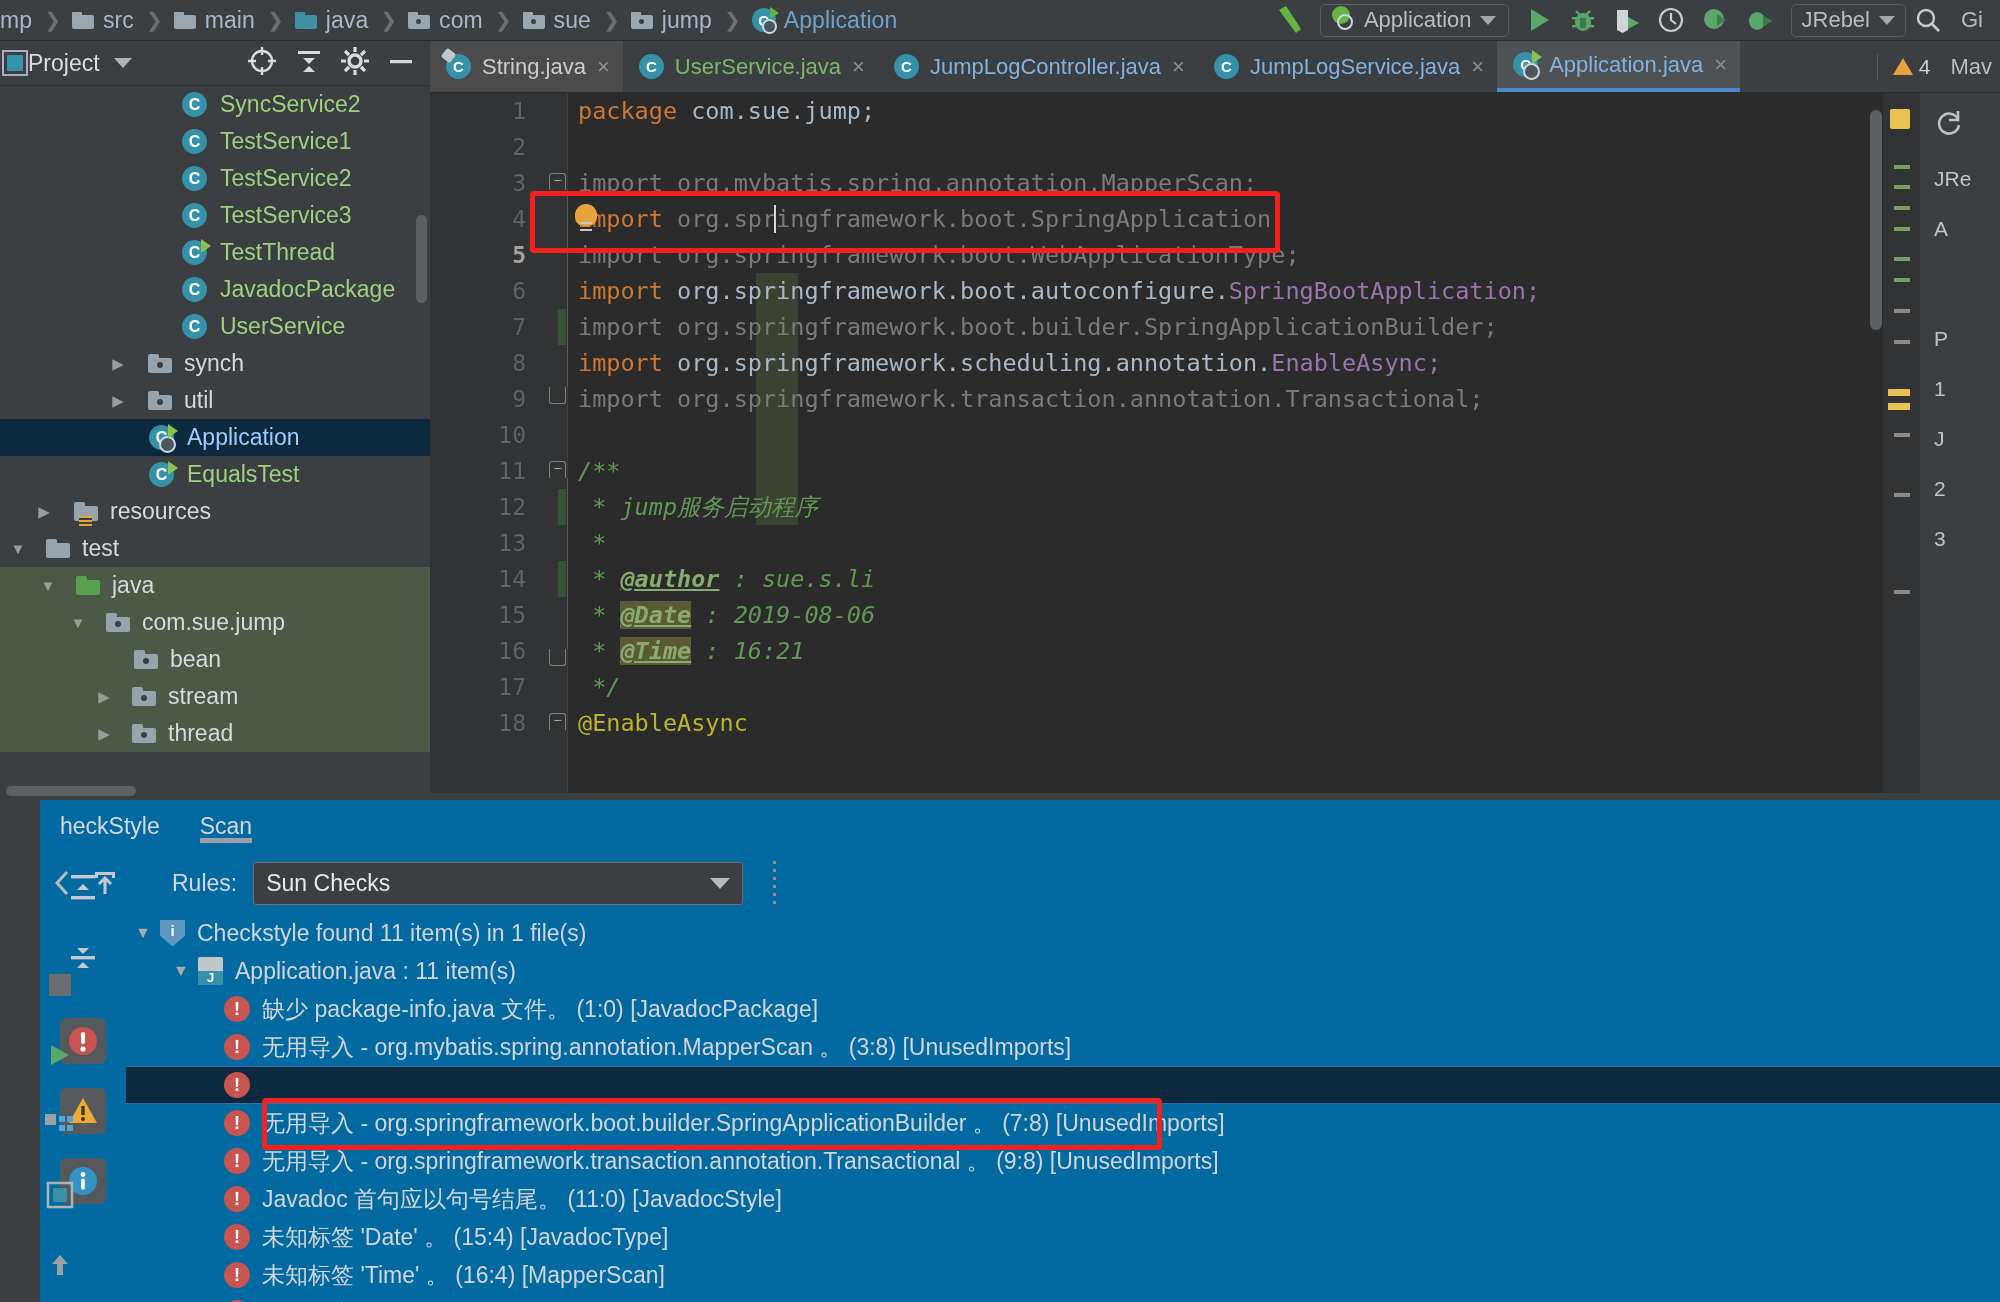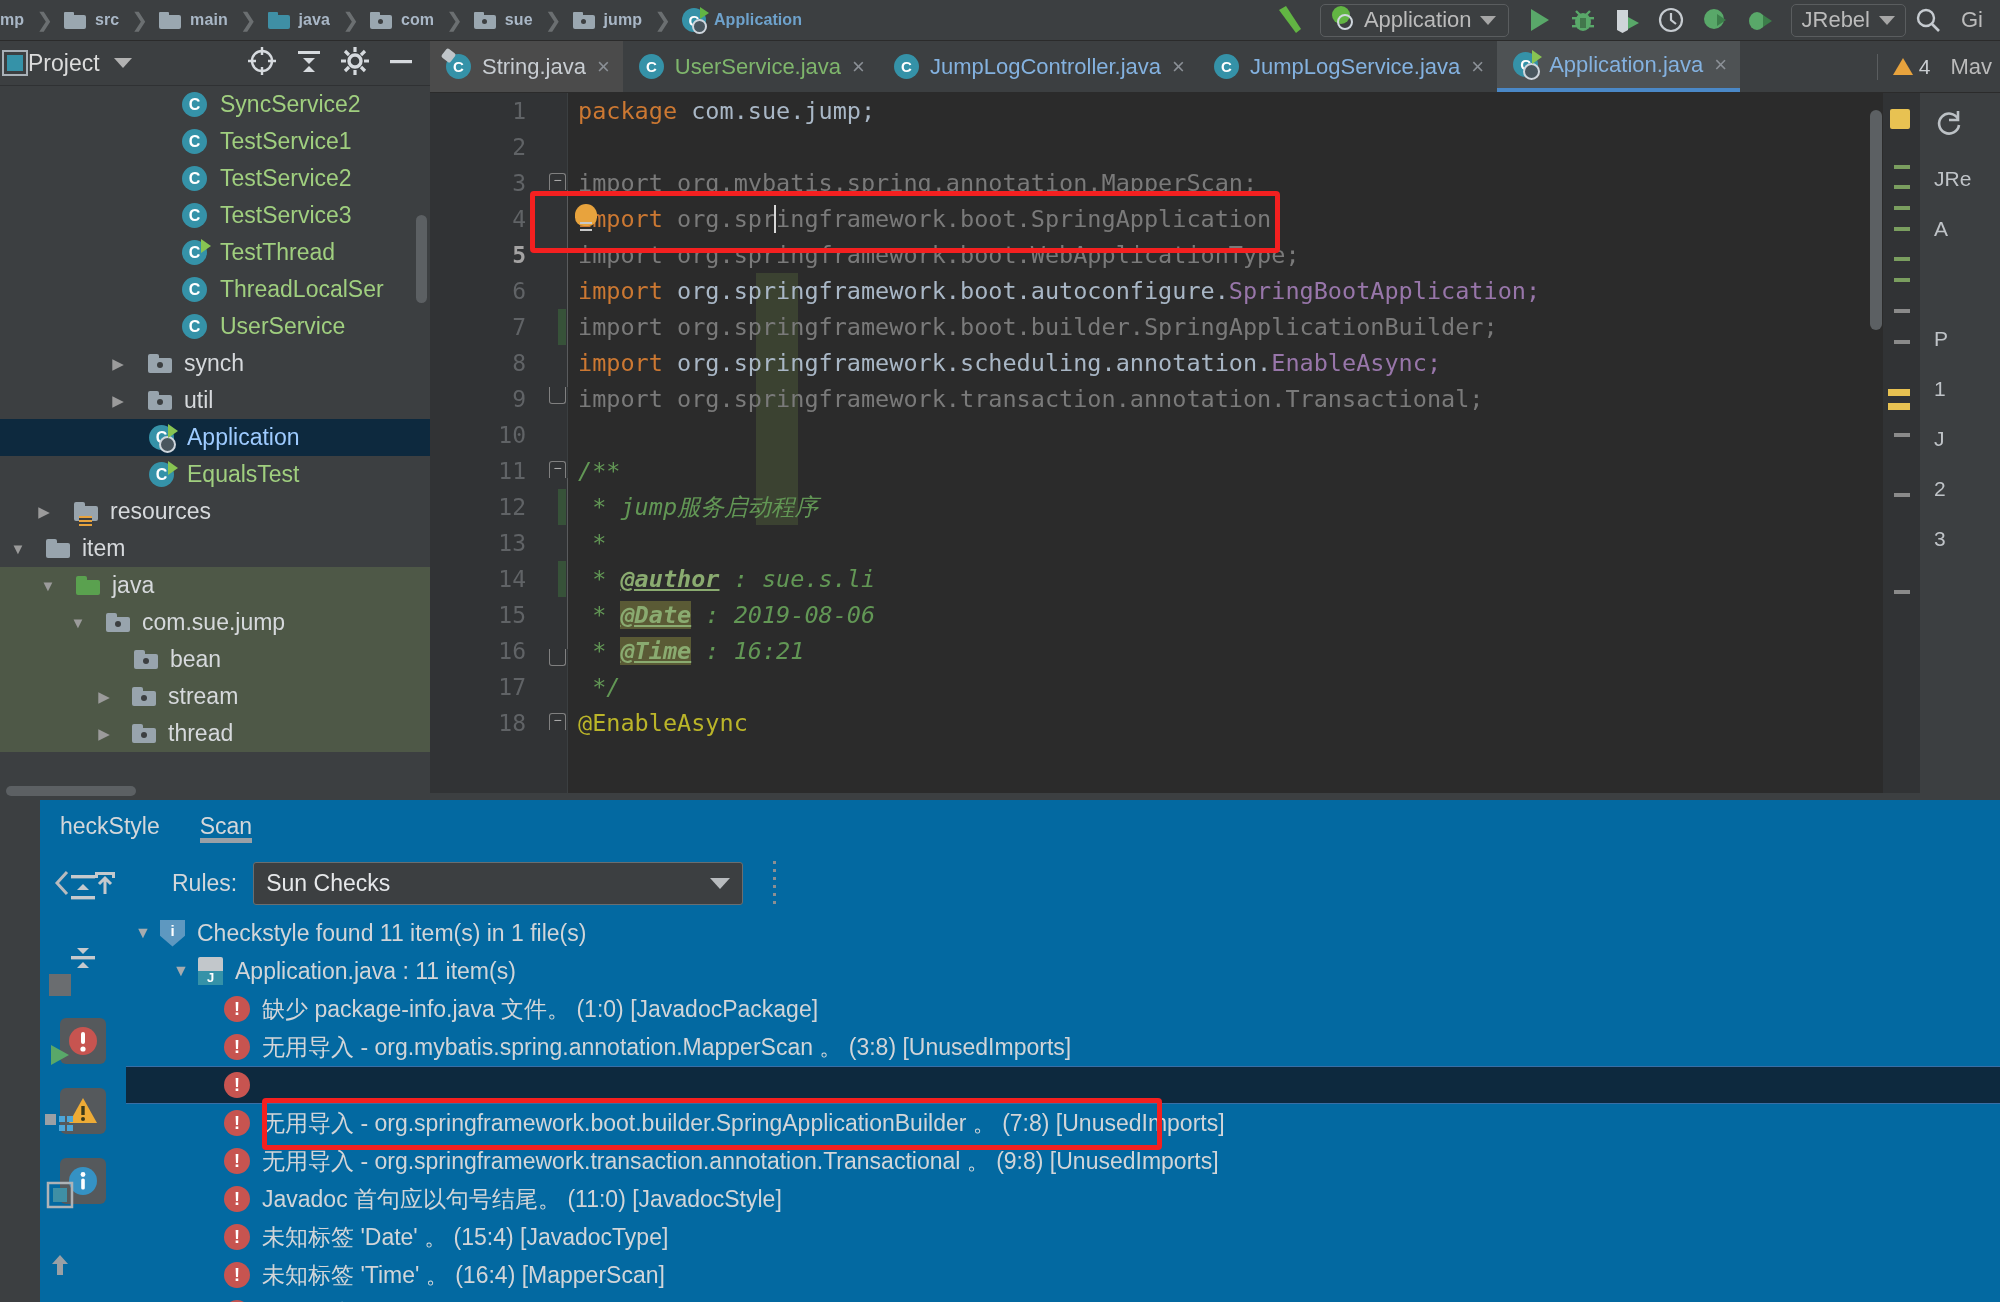--- a/index.html
+++ b/index.html
@@ -12,21 +12,21 @@
   .app { position: relative; width: 2000px; height: 1302px; background: #3c3f41; }
 
   
   .topbar {
     position: absolute; left: 0; top: 0; width: 2000px; height: 41px;
     background: #3c3f41; display: flex; align-items: center;
     border-bottom: 1px solid #2b2b2b;
   }
   .crumbs { display: flex; align-items: center; padding-left: 0px; height: 41px; }
   .crumb { display: flex; align-items: center; height: 41px; padding: 0 2px 0 0; }
-  .crumb-label { font-size: 16px; color: #a9b7c6; letter-spacing: .1px; font-weight: bold; }
+  .crumb-label { font-size: 23px; color: #a9b7c6; letter-spacing: .1px; }
   .crumb-label.accent { color: #6ea2cc; }
   .sep { color: #6b6f71; font-size: 20px; margin: 0 11px 0 10px; }
   .folder-ico { width: 22px; height: 17px; margin-right: 9px; position: relative; display:inline-block; }
   .folder-ico i {
     position: absolute; left: 0; top: 3px; width: 22px; height: 14px;
     background: #9aa7b0; border-radius: 1px 2px 2px 2px;
   }
   .folder-ico i:before {
     content: ""; position: absolute; left: 0; top: -3px; width: 10px; height: 4px;
     background: #9aa7b0; border-radius: 1px 1px 0 0;
@@ -421,21 +421,21 @@
 
     <div class="trow">
       <span class="ind" style="width:176px"></span>
       <span class="cicon run">C</span>
       <span class="tlabel">TestThread</span>
     </div>
 
     <div class="trow">
       <span class="ind" style="width:176px"></span>
       <span class="cicon">C</span>
-      <span class="tlabel">ThreadLocalSer</span>
+      <span class="tlabel">JavadocPackage</span>
     </div>
 
     <div class="trow">
       <span class="ind" style="width:176px"></span>
       <span class="cicon">C</span>
       <span class="tlabel">UserService</span>
     </div>
 
     <div class="trow">
       <span class="ind" style="width:100px"></span>
@@ -479,21 +479,21 @@
       <span class="tlabel white">resources</span>
     </div>
 
     <div class="trow">
       <span class="ind" style="width:0px"></span>
       <span class="tarrow down"></span>
       <span class="ind" style="width:16px"></span>
       <span class="fld">
           <i></i>
         </span>
-      <span class="tlabel white">item</span>
+      <span class="tlabel white">test</span>
     </div>
 
     <div class="trow green">
       <span class="ind" style="width:30px"></span>
       <span class="tarrow down"></span>
       <span class="ind" style="width:16px"></span>
       <span class="fld green">
           <i></i>
         </span>
       <span class="tlabel white">java</span>

